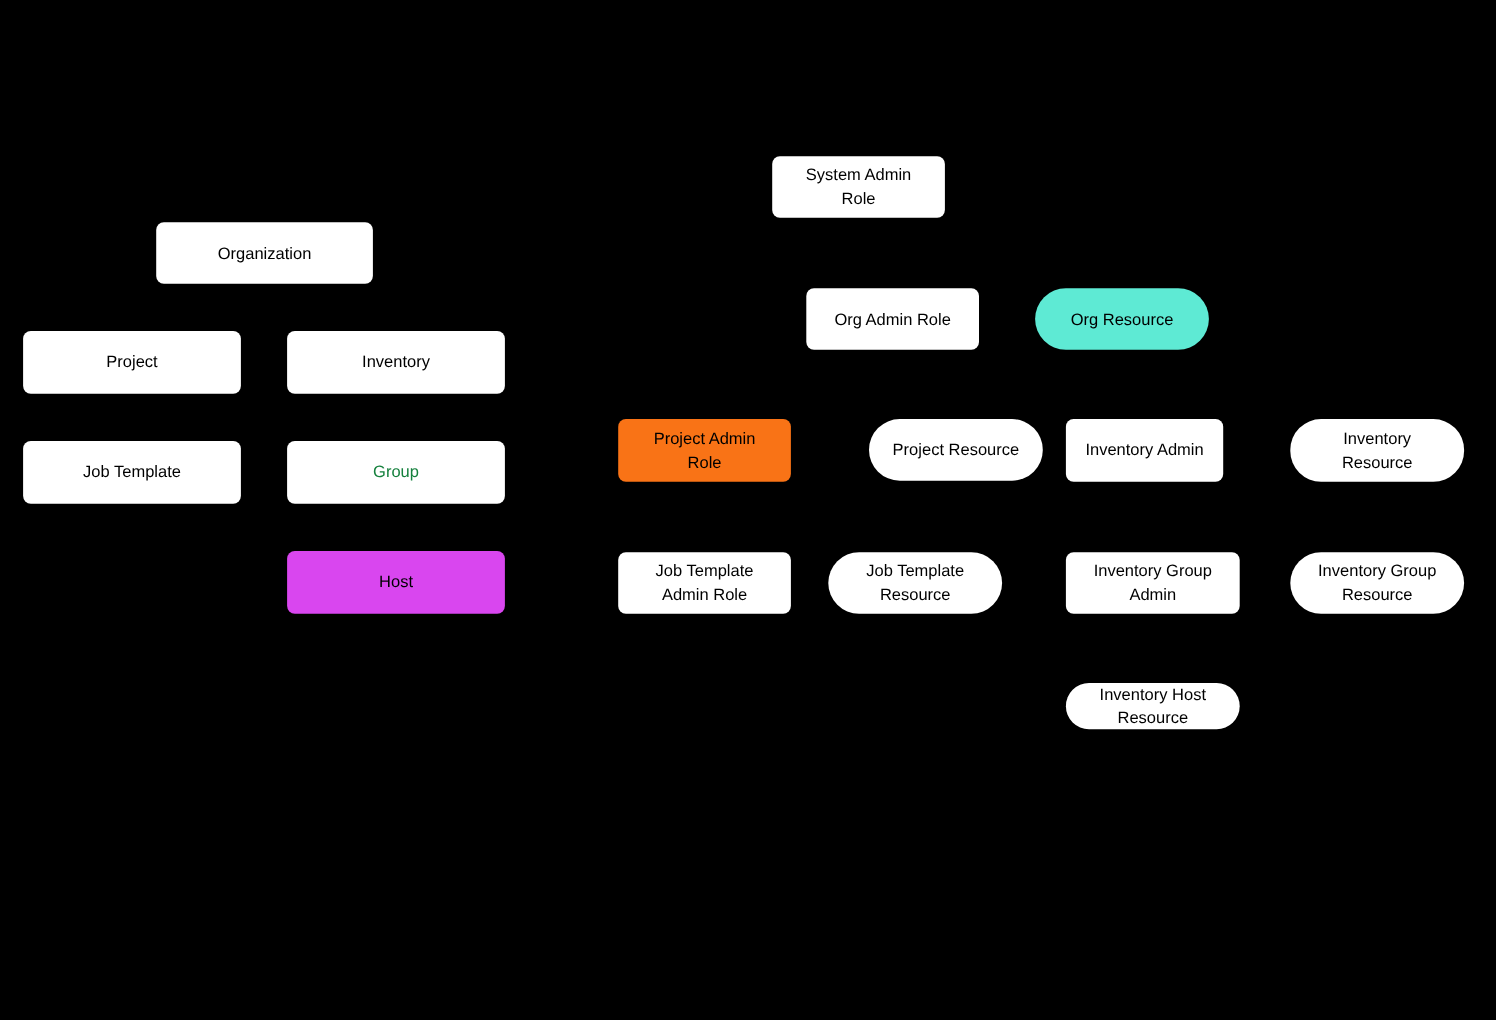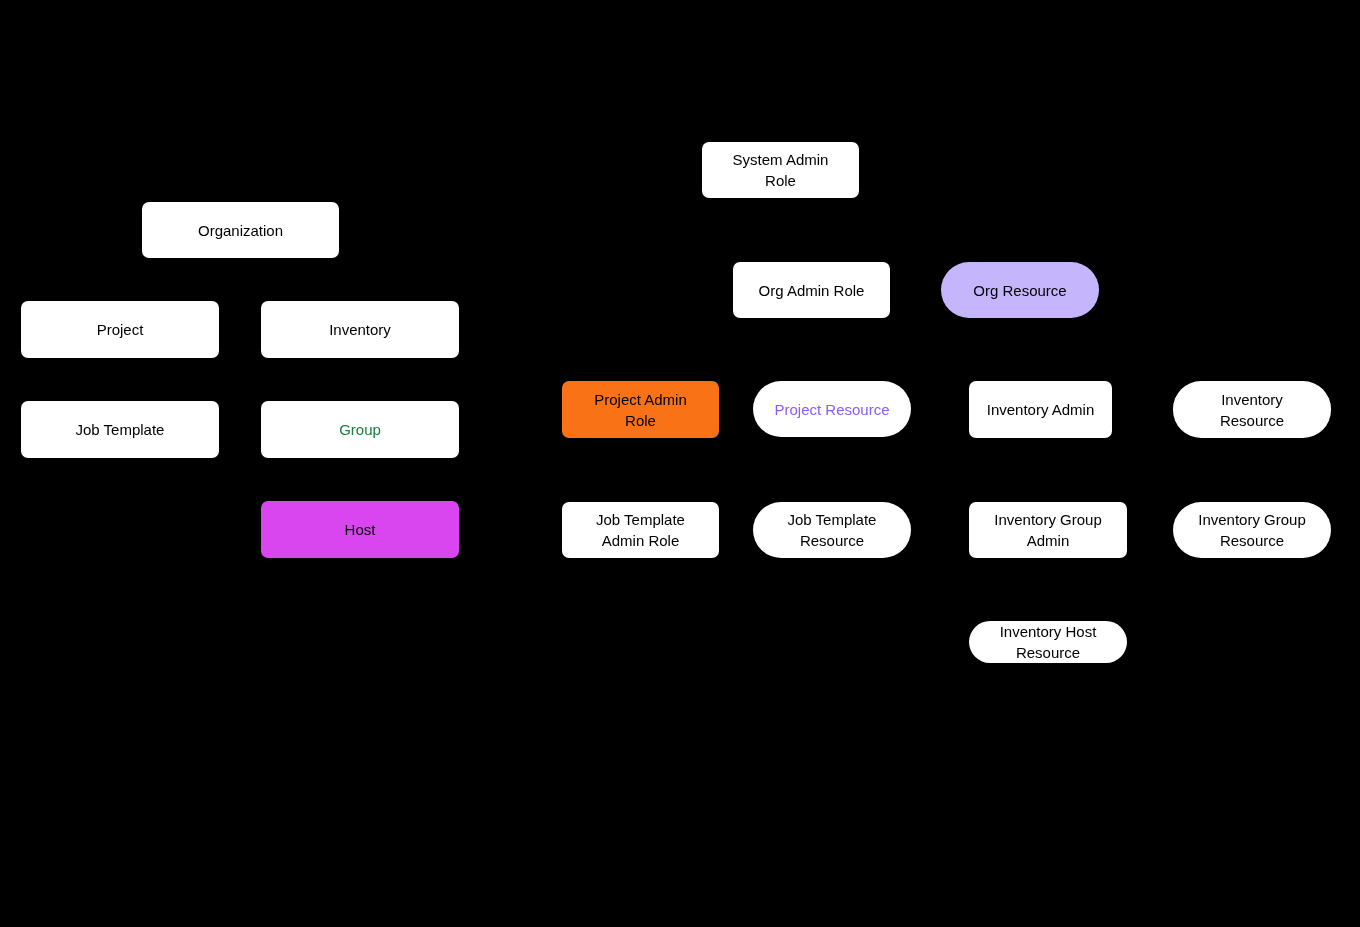--- a/index.html
+++ b/index.html
@@ -55,28 +55,28 @@
     <div class="node rect" style="left: 261px; top: 501px; width: 198px; height: 57px; background: #d946ef; color: rgb(0, 0, 0);">
       <span class="label">Host</span>
     </div>
     <div class="node rect" style="left: 702px; top: 142px; width: 157px; height: 56px; background: rgb(255, 255, 255); color: rgb(0, 0, 0);">
       <span class="label">System Admin
 Role</span>
     </div>
     <div class="node rect" style="left: 702px; top: 262px; width: 157px; height: 56px; background: rgb(255, 255, 255); color: rgb(0, 0, 0); margin-left: 31px;">
       <span class="label">Org Admin Role</span>
     </div>
-    <div class="node pill" style="left: 941px; top: 262px; width: 158px; height: 56px; background: #c4b5fd; color: rgb(0, 0, 0);">
+    <div class="node pill" style="left: 941px; top: 262px; width: 158px; height: 56px; background: #5eead4; color: rgb(0, 0, 0);">
       <span class="label">Org Resource</span>
     </div>
     <div class="node rect" style="left: 562px; top: 381px; width: 157px; height: 57px; background: #f97316; color: rgb(0, 0, 0);">
       <span class="label">Project Admin
 Role</span>
     </div>
-    <div class="node pill" style="left: 753px; top: 381px; width: 158px; height: 56px; background: rgb(255, 255, 255); color: #8b5cf6;">
+    <div class="node pill" style="left: 790px; top: 381px; width: 158px; height: 56px; background: rgb(255, 255, 255); color: #000000;">
       <span class="label">Project Resource</span>
     </div>
     <div class="node rect" style="left: 969px; top: 381px; width: 143px; height: 57px; background: rgb(255, 255, 255); color: rgb(0, 0, 0);">
       <span class="label">Inventory Admin</span>
     </div>
     <div class="node pill" style="left: 1173px; top: 381px; width: 158px; height: 57px; background: rgb(255, 255, 255); color: rgb(0, 0, 0);">
       <span class="label">Inventory
 Resource</span>
     </div>
     <div class="node rect" style="left: 562px; top: 502px; width: 157px; height: 56px; background: rgb(255, 255, 255); color: rgb(0, 0, 0);">

